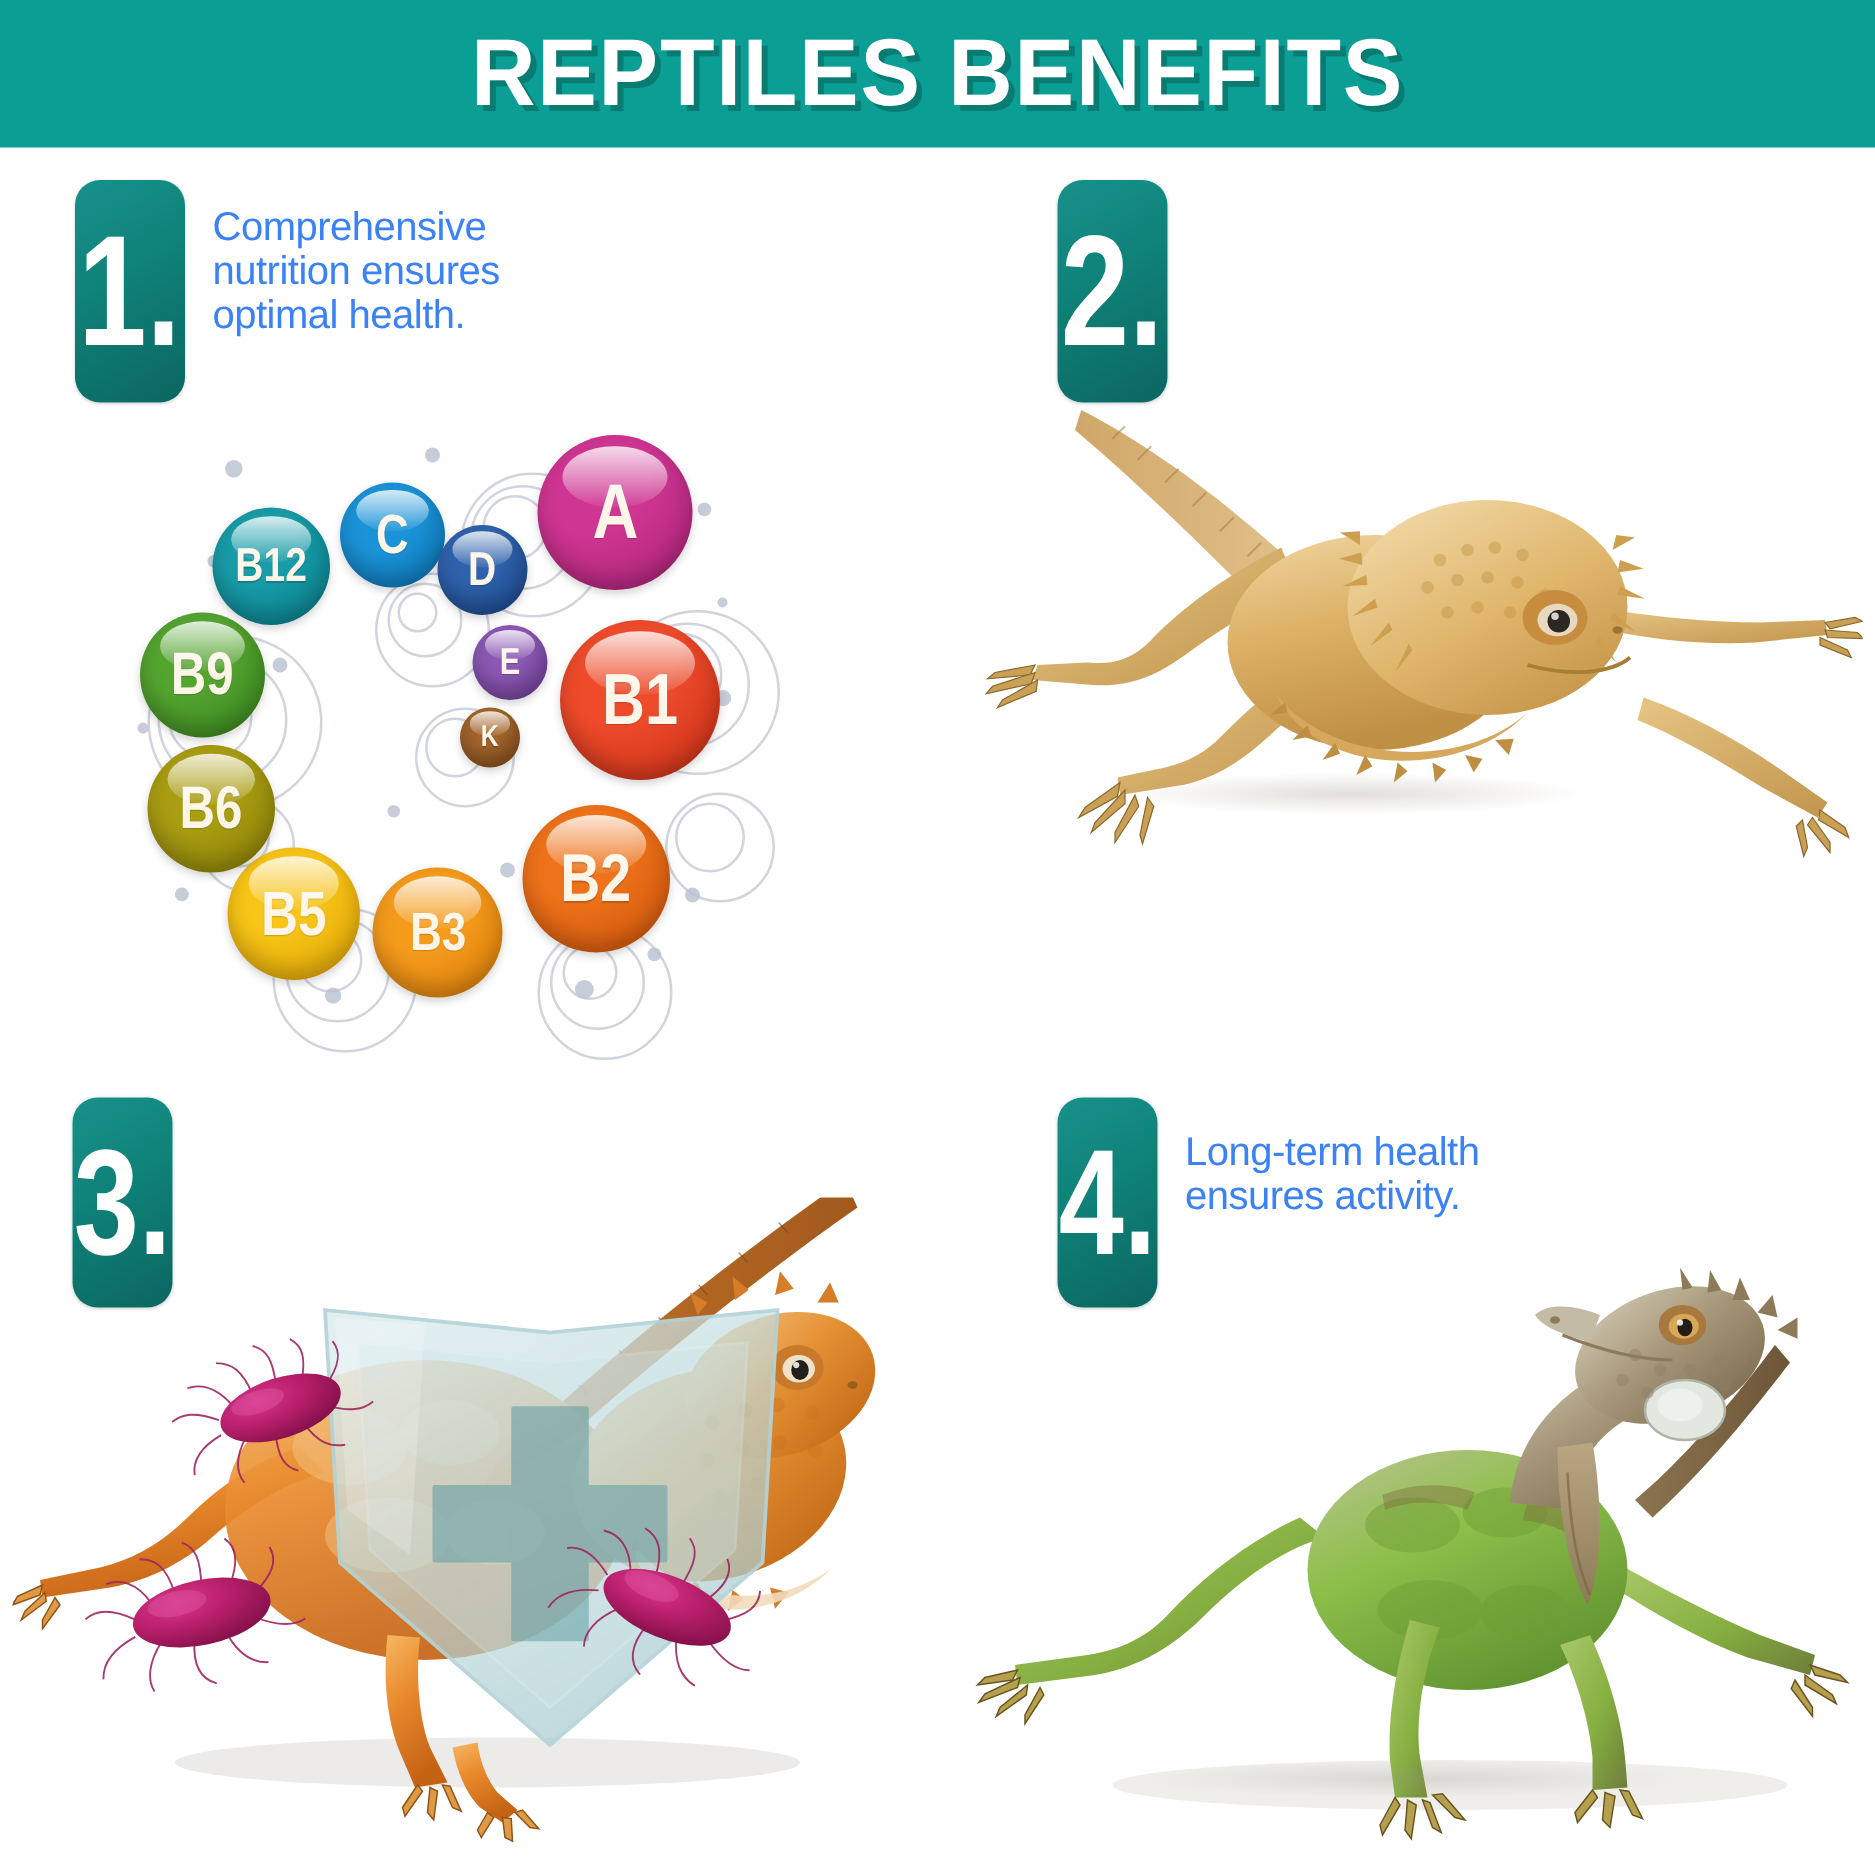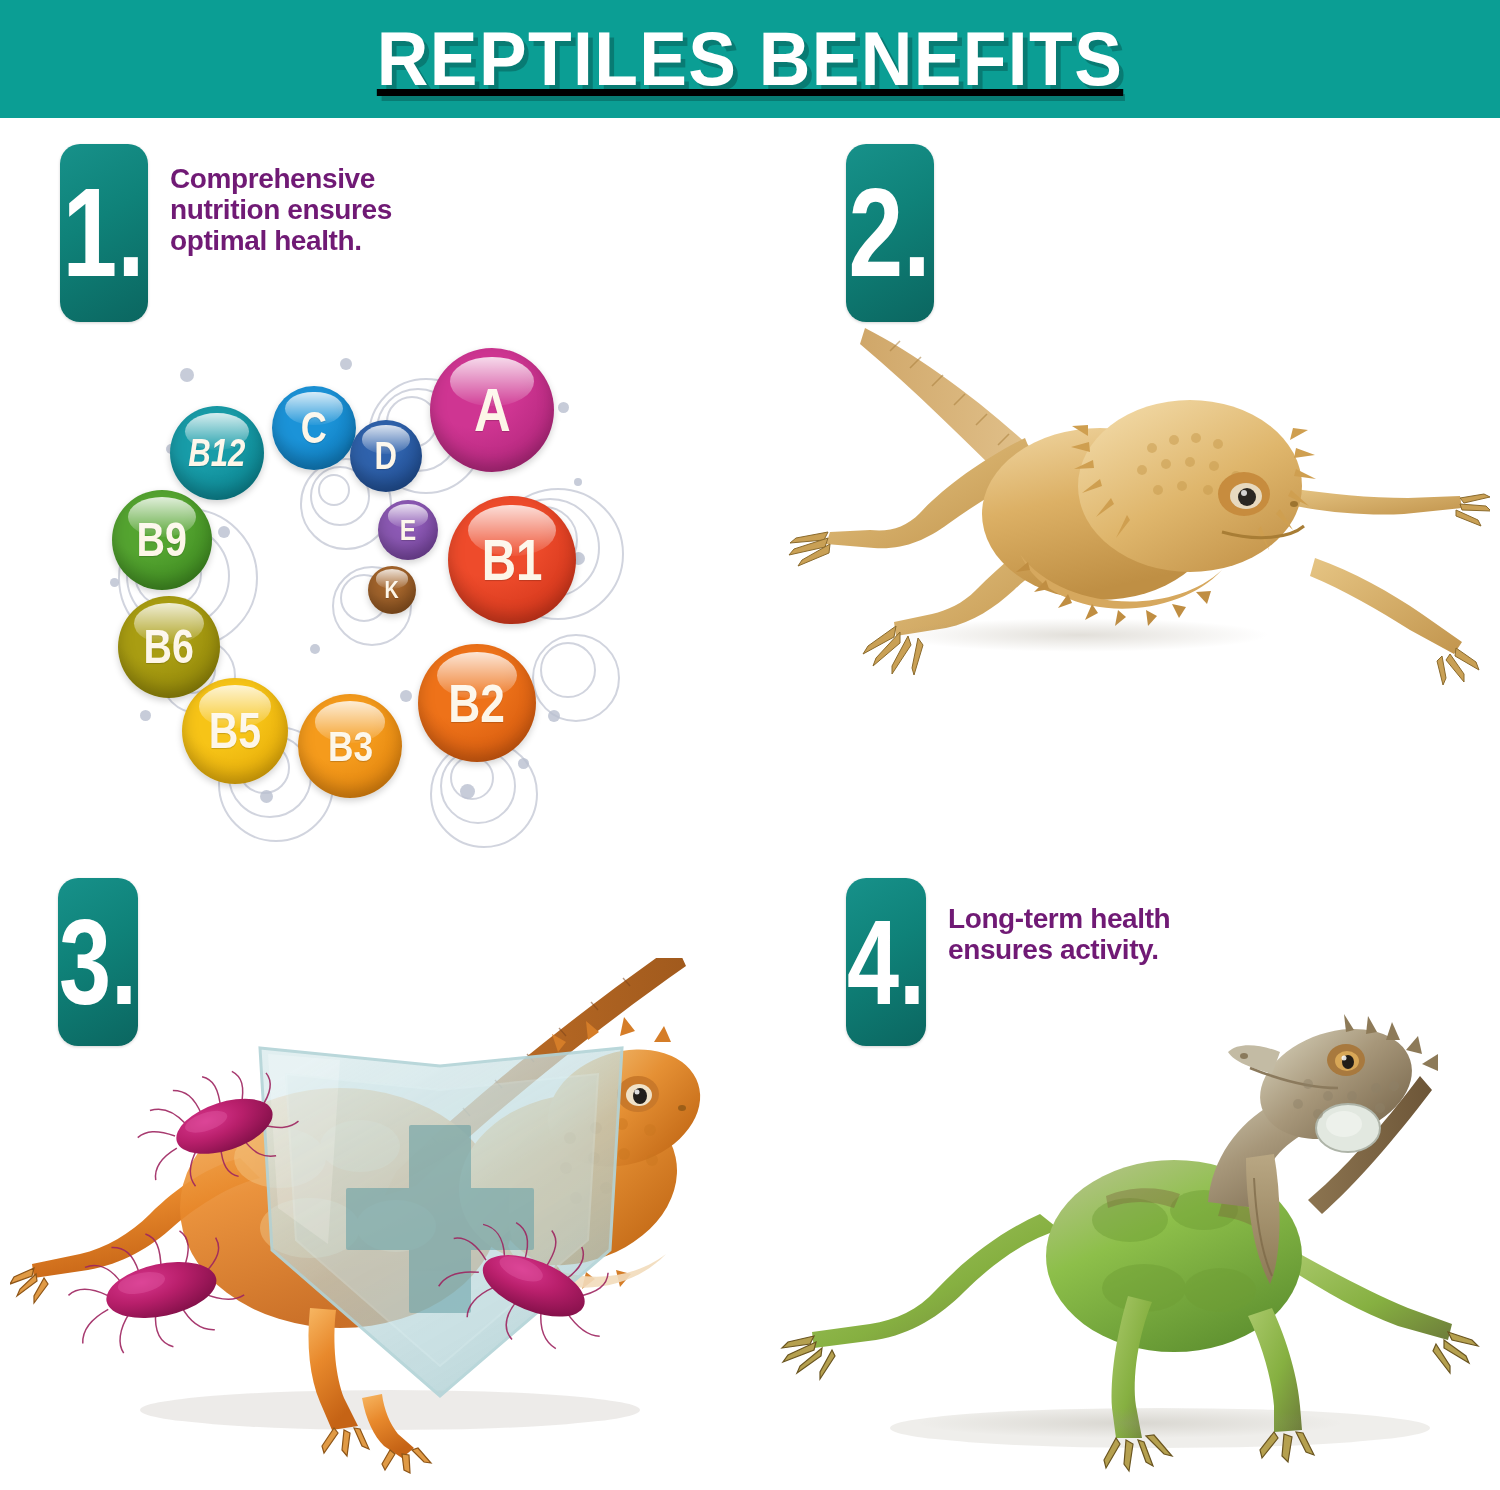--- a/index.html
+++ b/index.html
@@ -8,21 +8,21 @@
     background: #ffffff;
     font-family: "Liberation Sans", sans-serif;
     overflow: hidden;
   }
   .page { position: relative; width: 1500px; height: 1490px; background:#fff; }
 
   
   .header {
     position: absolute; left:0; top:0; width:1500px; height:118px;
     background:#0b9e94;
-    display:flex; align-items:center; justify-content:center;text-decoration:underline;
+    display:flex; align-items:center; justify-content:center;
   }
   .header-title {
     font-size: 76px;
     font-weight: 700;
     color:#ffffff;
     letter-spacing: 1.5px;
     font-stretch: condensed;
     transform: scaleX(0.94);
     text-shadow: 5px 5px 0 rgba(0,0,0,0.22);
     white-space: nowrap;
@@ -54,24 +54,24 @@
     line-height:1;
     box-shadow: 0 1px 3px rgba(0,0,0,0.18);
     user-select:none;
   }
   .badge span { transform: scaleX(0.78); display:block; }
   .badge-wide   { width:88px;  height:178px; font-size:126px; }
   .badge-narrow { width:80px;  height:168px; font-size:120px; }
 
   .heading-text {
     margin-left: 22px;
-    font-size: 28px;
-    font-weight: 700;
+    font-size: 32px;
+    font-weight: 400;
     line-height: 1.10;
-    color: #701a75;
+    color: #3b82f6;
     letter-spacing: -0.4px;
     padding-top: 20px;
     white-space: pre-line;
   }
   #panel-3 .heading-text, #panel-4 .heading-text { padding-top: 26px; }
 
   
   .wheel { position:absolute; left:100px; top:220px; width:500px; height:490px; }
   .deco { position:absolute; border:2px solid #c9ccd8; border-radius:50%; opacity:.85; }
   .dot  { position:absolute; background:#b9bfd0; border-radius:50%; opacity:.8; }
@@ -188,21 +188,21 @@
         </div>
         <div class="vit" style="left: 82px; top: 340px; width: 106px; height: 106px; font-size: 50px; background: radial-gradient(circle at 34% 26%, rgb(247, 196, 23) 0%, rgb(247, 196, 23) 38%, rgb(221, 161, 3) 100%);">
           <span>B5</span>
         </div>
         <div class="vit" style="left: 18px; top: 258px; width: 102px; height: 102px; font-size: 48px; background: radial-gradient(circle at 34% 26%, rgb(169, 157, 18) 0%, rgb(169, 157, 18) 38%, rgb(135, 124, 5) 100%);">
           <span>B6</span>
         </div>
         <div class="vit" style="left: 12px; top: 152px; width: 100px; height: 100px; font-size: 48px; background: radial-gradient(circle at 34% 26%, rgb(84, 164, 48) 0%, rgb(84, 164, 48) 38%, rgb(54, 128, 26) 100%);">
           <span>B9</span>
         </div>
-        <div class="vit" style="left: 70px; top: 68px; width: 94px; height: 94px; font-size: 38px; background: radial-gradient(circle at 34% 26%, rgb(24, 156, 168) 0%, rgb(24, 156, 168) 38%, rgb(6, 121, 133) 100%); font-style: italic;">
+        <div class="vit" style="left: 70px; top: 68px; width: 94px; height: 94px; font-size: 38px; background: radial-gradient(circle at 34% 26%, rgb(24, 156, 168) 0%, rgb(24, 156, 168) 38%, rgb(6, 121, 133) 100%);">
           <span>B12</span>
         </div>
         <div class="vit" style="left: 172px; top: 48px; width: 84px; height: 84px; font-size: 44px; background: radial-gradient(circle at 34% 26%, rgb(27, 147, 216) 0%, rgb(27, 147, 216) 38%, rgb(10, 113, 176) 100%);">
           <span>C</span>
         </div>
         <div class="vit" style="left: 250px; top: 82px; width: 72px; height: 72px; font-size: 38px; background: radial-gradient(circle at 34% 26%, rgb(47, 98, 172) 0%, rgb(47, 98, 172) 38%, rgb(25, 68, 134) 100%);">
           <span>D</span>
         </div>
         <div class="vit" style="left: 278px; top: 162px; width: 60px; height: 60px; font-size: 30px; background: radial-gradient(circle at 34% 26%, rgb(140, 89, 180) 0%, rgb(140, 89, 180) 38%, rgb(107, 58, 146) 100%);">
           <span>E</span>

